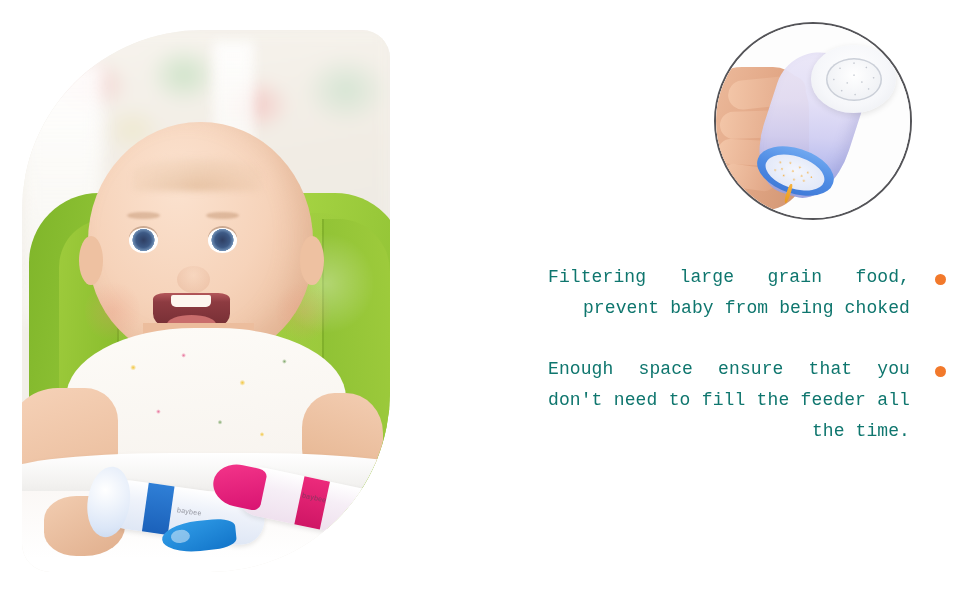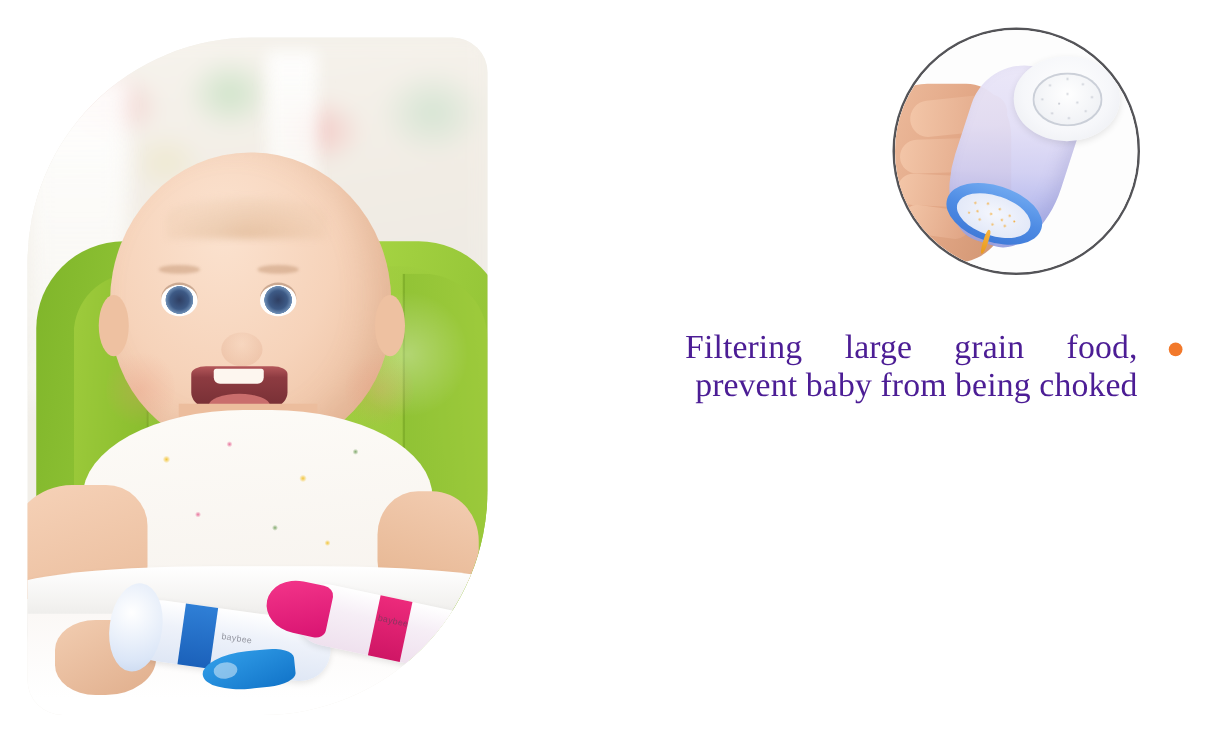--- a/index.html
+++ b/index.html
@@ -481,25 +481,25 @@
     margin-bottom: 30px;
   }
   .feature-row:last-child { margin-bottom: 0; }
 
   .feature-text {
     display: block;
     width: 362px;
     margin: 0;
     text-align: justify;
     text-align-last: right;
-    color: #4c1d95;
-    font-size: 27px;
+    color: #0f766e;
+    font-size: 18px;
     line-height: 31px;
     letter-spacing: .1px;
-    font-family: Liberation Serif, serif;
+    font-family: Liberation Mono, monospace;
     font-weight: 400;
   }
   .feature-dot {
     position: absolute;
     right: 0;
     top: 12px;
     width: 11px;
     height: 11px;
     border-radius: 50%;
     background: #F2792B;
@@ -590,16 +590,20 @@
   </div>
 
   <div class="features">
 
     <div class="feature-row">
       <p class="feature-text">Filtering large grain food, prevent baby from being choked</p>
       <span class="feature-dot"></span>
     </div>
 
 
+    <div class="feature-row">
+      <p class="feature-text">Enough space ensure that you don't need to fill the feeder all the time.</p>
+      <span class="feature-dot"></span>
+    </div>
 
   </div>
 
 </div>
 
 </body></html>

